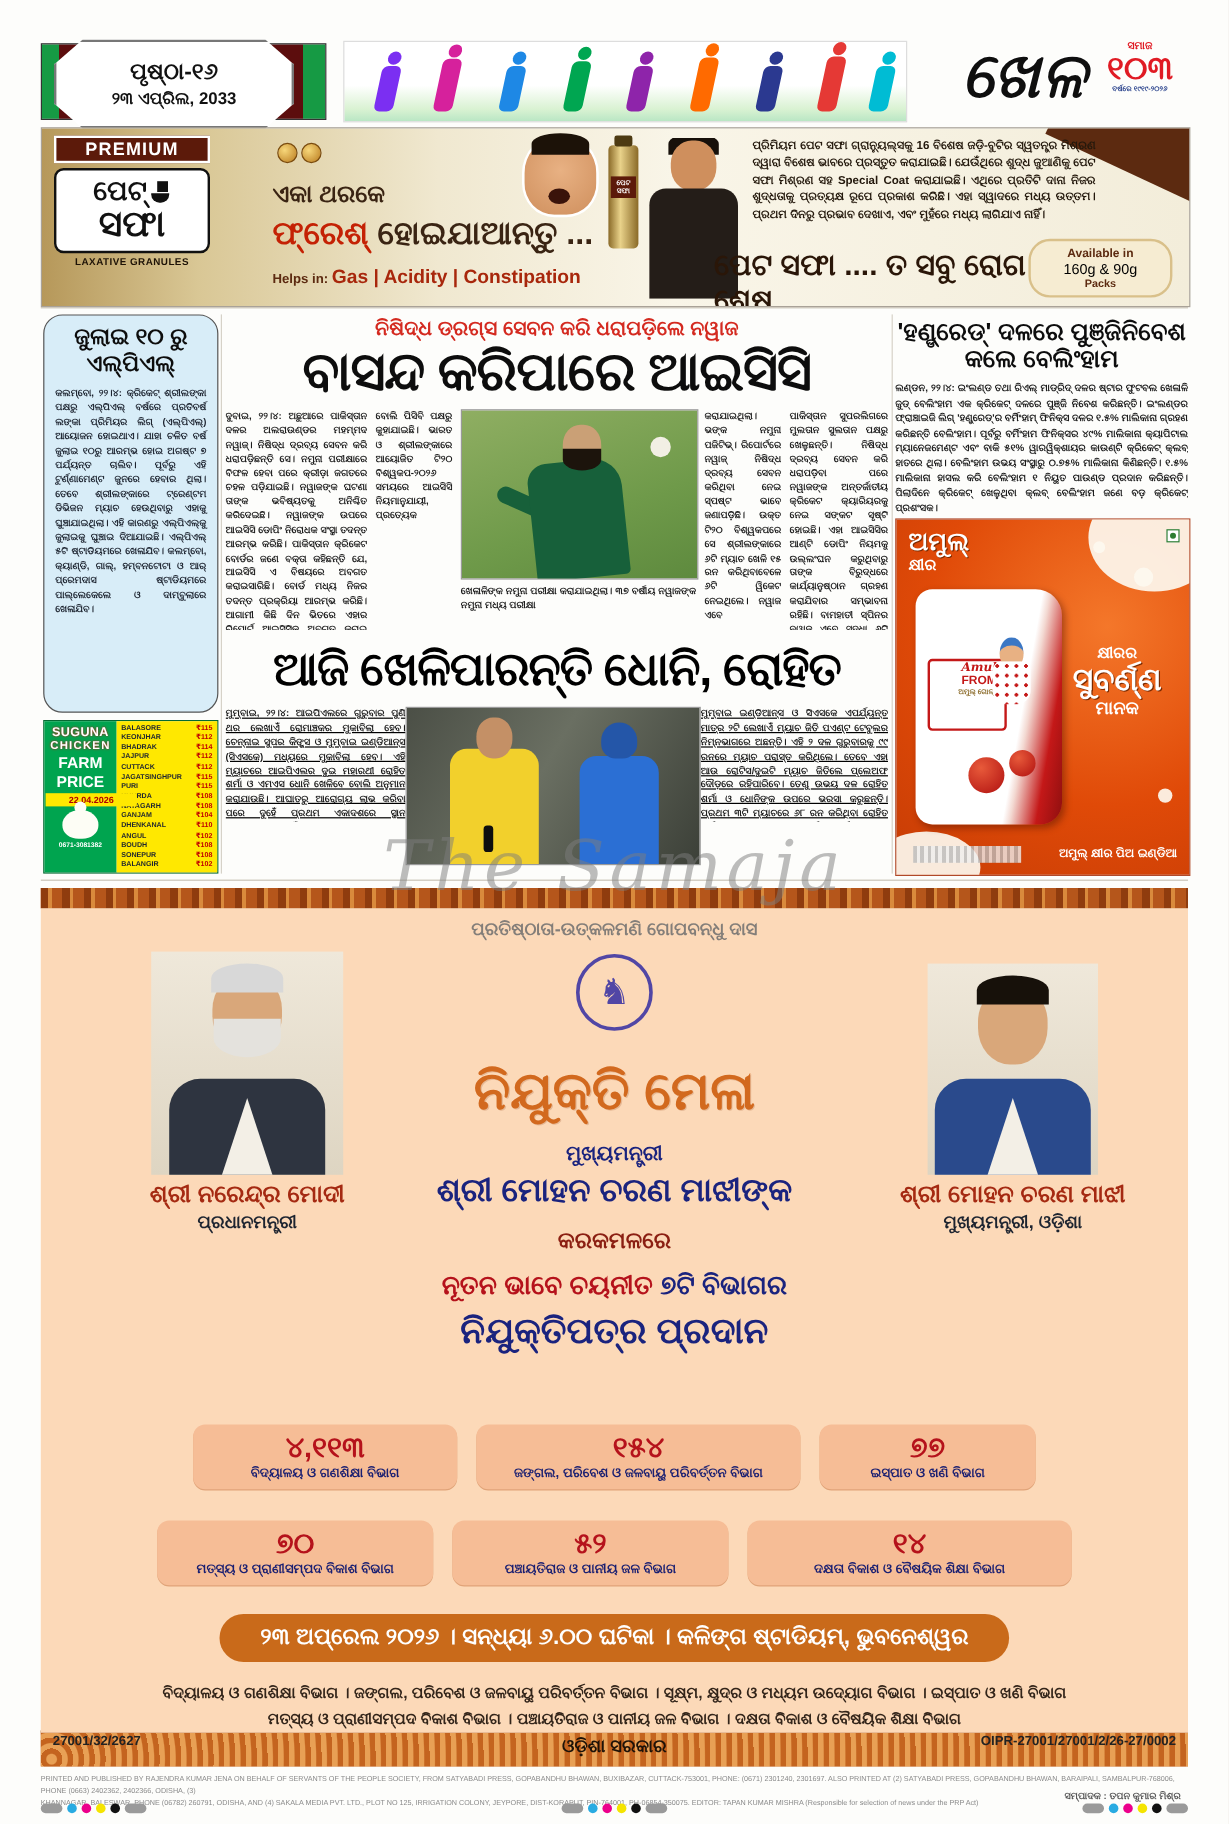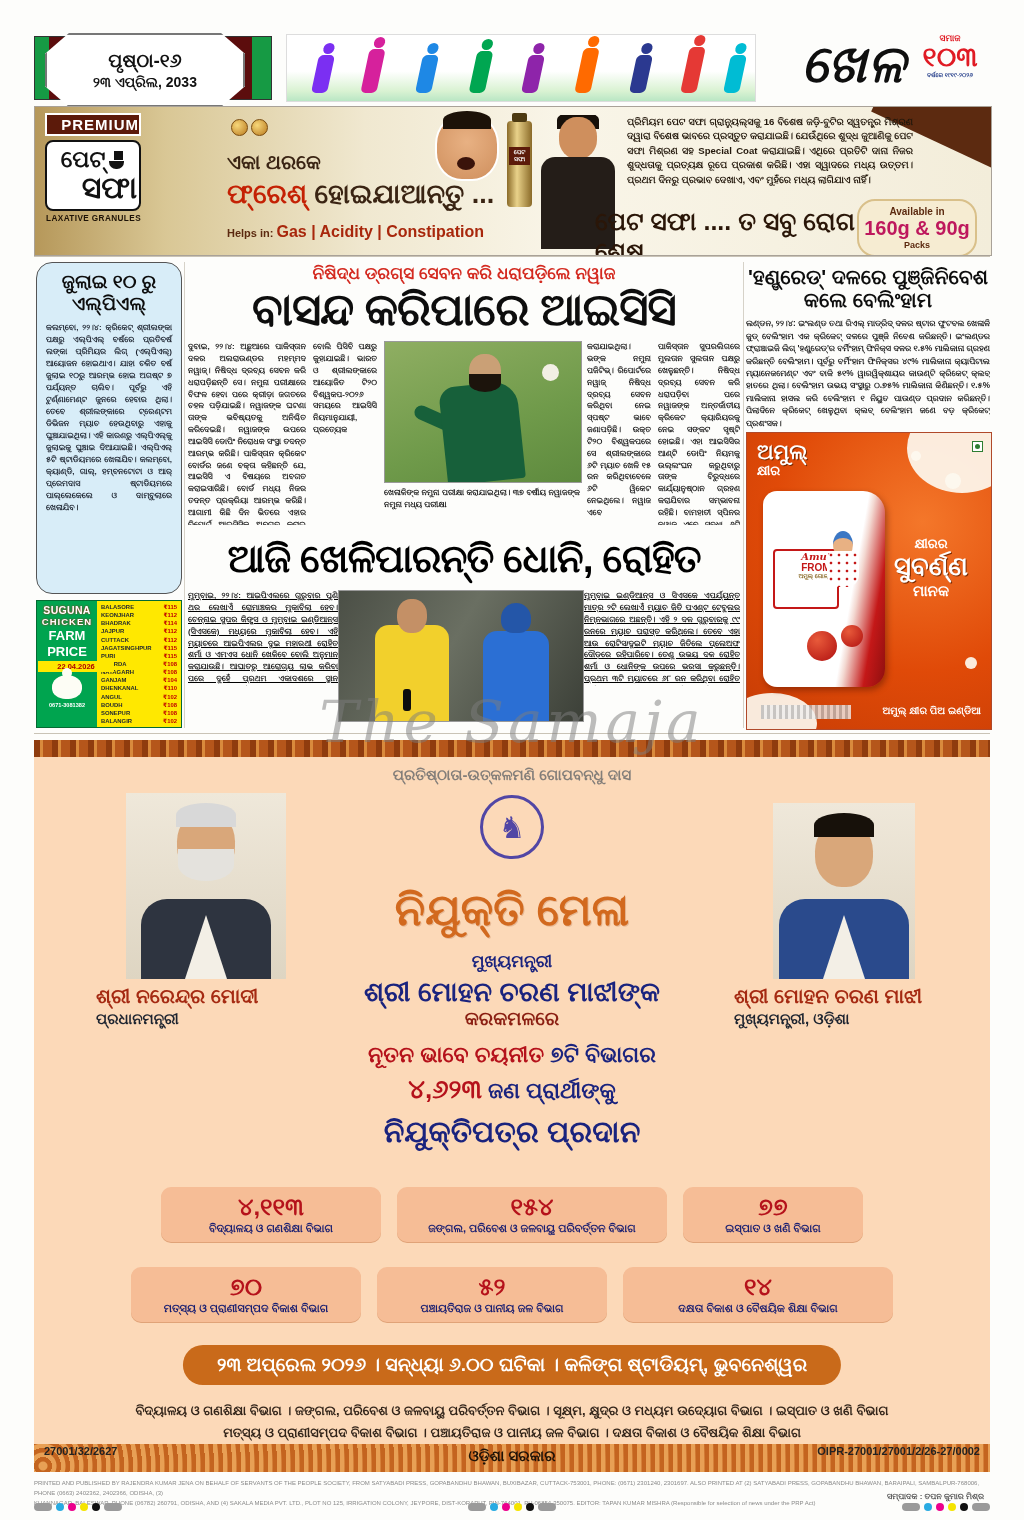--- a/index.html
+++ b/index.html
@@ -19,21 +19,21 @@
   .a7{left:346px;background:#2b3990;} .a8{left:398px;background:#e53935;height:46px;}
   .a9{left:440px;background:#00bcd4;}
   .khela{position:absolute;right:84px;top:0px;font-size:52px;font-weight:900;font-style:italic;color:#0f0f0f;letter-spacing:1px;text-shadow:1px 1px 0 #fff,-1px -1px 0 #fff;}
   .logo103{position:absolute;right:6px;top:0;width:68px;text-align:center;line-height:1;}
   .logo103 .mini{font-size:9px;font-weight:700;color:#e01b24;}
   .logo103 .big{font-size:27px;font-weight:900;color:#e01b24;margin:1px 0;}
   .logo103 .sub{font-size:6px;font-weight:700;color:#27408b;}
   
   .petsaffa{position:absolute;top:106px;left:34px;width:956px;height:148px;border:1px solid #a9a298;background:linear-gradient(90deg,#b6985a 0,#d9c795 130px,#f0e8d0 330px,#f9f5e8 55%,#f3edda 100%);overflow:hidden;}
   .ps-ribbon{position:absolute;right:-40px;top:-40px;width:150px;height:80px;background:#5c2a10;transform:rotate(25deg);}
-  .ps-logo{position:absolute;left:10px;top:6px;width:96px;text-align:right;}
+  .ps-logo{position:absolute;left:10px;top:6px;width:130px;text-align:center;}
   .premium{background:#5c1a0a;color:#fff;font-weight:900;font-size:15px;border:2px solid #fff;padding:1px 0;letter-spacing:1px;}
   .ps-box{margin-top:4px;background:#fff;border:2px solid #111;border-radius:8px;padding:4px 2px 6px;}
   .ps-box .b1{font-size:23px;font-weight:900;color:#111;display:flex;align-items:center;justify-content:center;gap:4px;}
   .ps-box .b2{font-size:30px;font-weight:900;color:#111;line-height:1;}
   .toilet{display:inline-block;width:16px;height:18px;position:relative;}
   .toilet::before{content:"";position:absolute;top:0;left:5px;width:9px;height:9px;background:#111;}
   .toilet::after{content:"";position:absolute;bottom:0;left:0;width:15px;height:8px;background:#111;border-radius:0 0 7px 7px;}
   .ps-sub{margin-top:3px;font-size:8.2px;font-weight:900;color:#1d1206;letter-spacing:.4px;}
   .medal{position:absolute;width:15px;height:15px;border-radius:50%;background:radial-gradient(circle at 35% 35%,#f7d77a,#b97a1e);border:1px solid #7a4b0e;}
   .ps-line1{position:absolute;left:192px;top:44px;font-size:20px;font-weight:700;color:#3a2413;}
@@ -48,21 +48,21 @@
   .bottle::before{content:"";position:absolute;top:-8px;left:5px;width:15px;height:9px;background:#4d3a12;border-radius:2px;}
   .bottle .lbl{position:absolute;top:26px;left:2px;right:2px;background:#5c1a0a;color:#fff;font-size:6px;font-weight:700;text-align:center;padding:2px 0;}
   .ps-man{position:absolute;left:506px;top:8px;width:74px;height:134px;overflow:hidden;}
   .ps-man .head{position:absolute;left:18px;top:2px;width:38px;height:42px;background:#cf8f5d;border-radius:46%;}
   .ps-man .hair{position:absolute;left:16px;top:-4px;width:42px;height:18px;background:#17100a;border-radius:50% 50% 0 0;}
   .ps-man .body{position:absolute;left:0;top:42px;width:74px;height:92px;background:#241d18;border-radius:14px 14px 0 0;}
   .ps-right{position:absolute;left:592px;top:8px;width:286px;font-size:9.6px;font-weight:700;line-height:1.5;color:#23180c;text-align:justify;}
   .ps-tag{position:absolute;left:560px;top:100px;width:300px;font-size:25px;font-weight:900;color:#2a1608;}
   .avail{position:absolute;right:14px;top:92px;width:112px;background:#f6ecd2;border:2px solid #d9c08a;border-radius:18px;text-align:center;padding:5px 2px;}
   .avail .v1{font-size:10px;font-weight:700;color:#5c2a10;}
-  .avail .v2{font-size:20px;font-weight:700;color:#be185d;}
+  .avail .v2{font-size:12px;font-weight:400;color:#000000;}
   .avail .v3{font-size:9px;font-weight:700;color:#5c2a10;}
   
   .rule{position:absolute;left:34px;width:956px;height:1px;background:#c9c3b6;}
   .vsep{position:absolute;top:262px;height:466px;width:1px;background:#d6d2c8;}
   .lpl{position:absolute;left:36px;top:262px;width:146px;height:332px;background:#d8edf8;border:1.5px solid #555;border-radius:16px;padding:8px 9px;box-sizing:border-box;}
   .lpl .t{font-size:19px;font-weight:900;color:#0d0d0d;text-align:center;line-height:1.15;}
   .lpl .b{margin-top:7px;font-size:8px;line-height:1.5;color:#1d2430;text-align:justify;font-weight:600;}
   .suguna{position:absolute;left:36px;top:600px;width:146px;height:128px;display:flex;border:1px solid #056a33;box-sizing:border-box;}
   .sg-left{width:60px;background:#00a44f;color:#fff;text-align:center;padding:3px 1px;box-sizing:border-box;position:relative;}
   .sg-left .s1{font-size:10.5px;font-weight:900;letter-spacing:.3px;text-shadow:0 0 2px #d00;}
@@ -125,38 +125,38 @@
   .amul .shine{position:absolute;left:14px;bottom:10px;width:90px;height:14px;background:repeating-linear-gradient(90deg,#bbb 0 3px,#eee 3px 6px);opacity:.8;}
   
   .wm{position:absolute;left:0;right:0;top:688px;text-align:center;font-family:"DejaVu Serif",serif;font-style:italic;font-size:58px;color:#7d7d7d;opacity:.5;letter-spacing:4px;z-index:5;pointer-events:none;}
   .wm2{position:absolute;left:0;right:0;top:766px;text-align:center;font-size:15px;font-weight:700;color:#6f6f6f;opacity:.85;z-index:5;pointer-events:none;}
   
   .recruit{position:absolute;top:740px;left:34px;width:956px;height:732px;}
   .rb-top{position:absolute;top:0;left:0;right:0;height:17px;background:#b5561b;background-image:repeating-linear-gradient(90deg,#8f3c0e 0 6px,#d98a3c 6px 9px,#b5561b 9px 18px);}
   .rb-bottom{position:absolute;bottom:0;left:0;right:0;height:28px;background:#c4641f;background-image:repeating-radial-gradient(circle at 9px 22px,#e8a055 0 4px,#c4641f 5px 9px);border-top:2px solid #8f3c0e;}
   .rbody{position:absolute;top:17px;bottom:28px;left:0;right:0;background:#fcd9b8;}
   .emblem{position:absolute;left:50%;top:38px;transform:translateX(-50%);width:58px;height:58px;border:3px solid #5146a5;border-radius:50%;background:#fcd9b8;display:flex;align-items:center;justify-content:center;font-size:30px;color:#5146a5;}
-  .person{position:absolute;width:220px;}
+  .person{position:absolute;width:220px;text-align:center;}
   .p-left{left:62px;top:36px;} .p-right{right:36px;top:46px;}
   .portrait{margin:0 auto;width:160px;height:186px;position:relative;overflow:hidden;background:linear-gradient(180deg,#efe8da,#ded5c2);}
   .p-right .portrait{width:142px;height:176px;}
   .portrait .phead{position:absolute;left:50%;top:18px;transform:translateX(-50%);width:58px;height:66px;background:#d9a77a;border-radius:46%;}
   .portrait .phair{position:absolute;left:50%;top:10px;transform:translateX(-50%);width:60px;height:24px;border-radius:50% 50% 0 0;}
   .portrait .pbeard{position:absolute;left:50%;top:56px;transform:translateX(-50%);width:56px;height:32px;border-radius:0 0 50% 50%;}
   .portrait .pbody{position:absolute;left:50%;bottom:-6px;transform:translateX(-50%);width:130px;height:86px;border-radius:26px 26px 0 0;}
   .portrait .pshirt{position:absolute;left:50%;bottom:-6px;transform:translateX(-50%);width:46px;height:70px;background:#f3efe6;clip-path:polygon(50% 0,100% 100%,0 100%);}
   .modi-hair{background:#d8d8d8;} .modi-beard{background:#e4e2dd;} .modi-body{background:#2e3440;}
   .majhi-hair{background:#17110a;} .majhi-body{background:#2a4a8c;}
   .p-name{margin-top:6px;font-size:20px;font-weight:900;color:#a52a12;}
   .p-title{font-size:15px;font-weight:700;color:#1d2430;margin-top:2px;}
   .rcenter{position:absolute;left:278px;top:128px;width:400px;text-align:center;line-height:1.15;}
   .r-title{font-size:44px;font-weight:900;color:#d2691e;text-shadow:1px 1px 0 #8f3c0e33;}
   .r-l1{margin-top:16px;font-size:17px;font-weight:900;color:#1a237e;}
   .r-l2{margin-top:6px;font-size:27px;font-weight:900;color:#1a237e;}
-  .r-l3{margin-top:0;font-size:19px;font-weight:900;color:#8b1f12;}
+  .r-l3{margin-top:16px;font-size:19px;font-weight:900;color:#8b1f12;}
   .r-l4{margin-top:12px;font-size:22px;font-weight:900;}
   .r-l4 .ra{color:#b5121b;} .r-l4 .rb{color:#1a237e;}
   .r-l5{margin-top:8px;font-size:22px;font-weight:900;}
   .r-l5 .num{color:#b5121b;font-size:26px;} .r-l5 .rest{color:#1a237e;}
   .r-l6{margin-top:10px;font-size:30px;font-weight:900;color:#1a237e;}
   .stats{position:absolute;left:0;right:0;display:flex;justify-content:center;gap:16px;}
   .srow1{top:430px;} .srow2{top:510px;}
   .scard{background:#f6bd96;border-radius:10px;padding:7px 10px;text-align:center;box-shadow:0 1px 0 #e0a378;}
   .scard .n{font-size:24px;font-weight:900;color:#b5121b;line-height:1.05;}
   .scard .d{font-size:11px;font-weight:900;color:#1a1f71;margin-top:3px;}
@@ -432,21 +432,20 @@
         <div class="p-name">ଶ୍ରୀ ମୋହନ ଚରଣ ମାଝୀ</div>
         <div class="p-title">ମୁଖ୍ୟମନ୍ତ୍ରୀ, ଓଡ଼ିଶା</div>
       </div>
 
       <div class="rcenter">
         <div class="r-title">ନିଯୁକ୍ତି ମେଳା</div>
         <div class="r-l1">ମୁଖ୍ୟମନ୍ତ୍ରୀ</div>
         <div class="r-l2">ଶ୍ରୀ ମୋହନ ଚରଣ ମାଝୀଙ୍କ</div>
         <div class="r-l3">କରକମଳରେ</div>
         <div class="r-l4"><span class="ra">ନୂତନ ଭାବେ ଚୟନୀତ </span><span class="rb">୭ଟି ବିଭାଗର</span></div>
-        <div class="r-l5"><span class="num">୪,୬୨୩</span><span class="rest"> ଜଣ ପ୍ରାର୍ଥୀଙ୍କୁ</span></div>
         <div class="r-l6">ନିଯୁକ୍ତିପତ୍ର ପ୍ରଦାନ</div>
       </div>
 
       <div class="stats srow1">
         <div class="scard w1">
             <div class="n">୪,୧୧୩</div>
             <div class="d">ବିଦ୍ୟାଳୟ ଓ ଗଣଶିକ୍ଷା ବିଭାଗ</div>
           </div>
         <div class="scard w2">
             <div class="n">୧୫୪</div>

